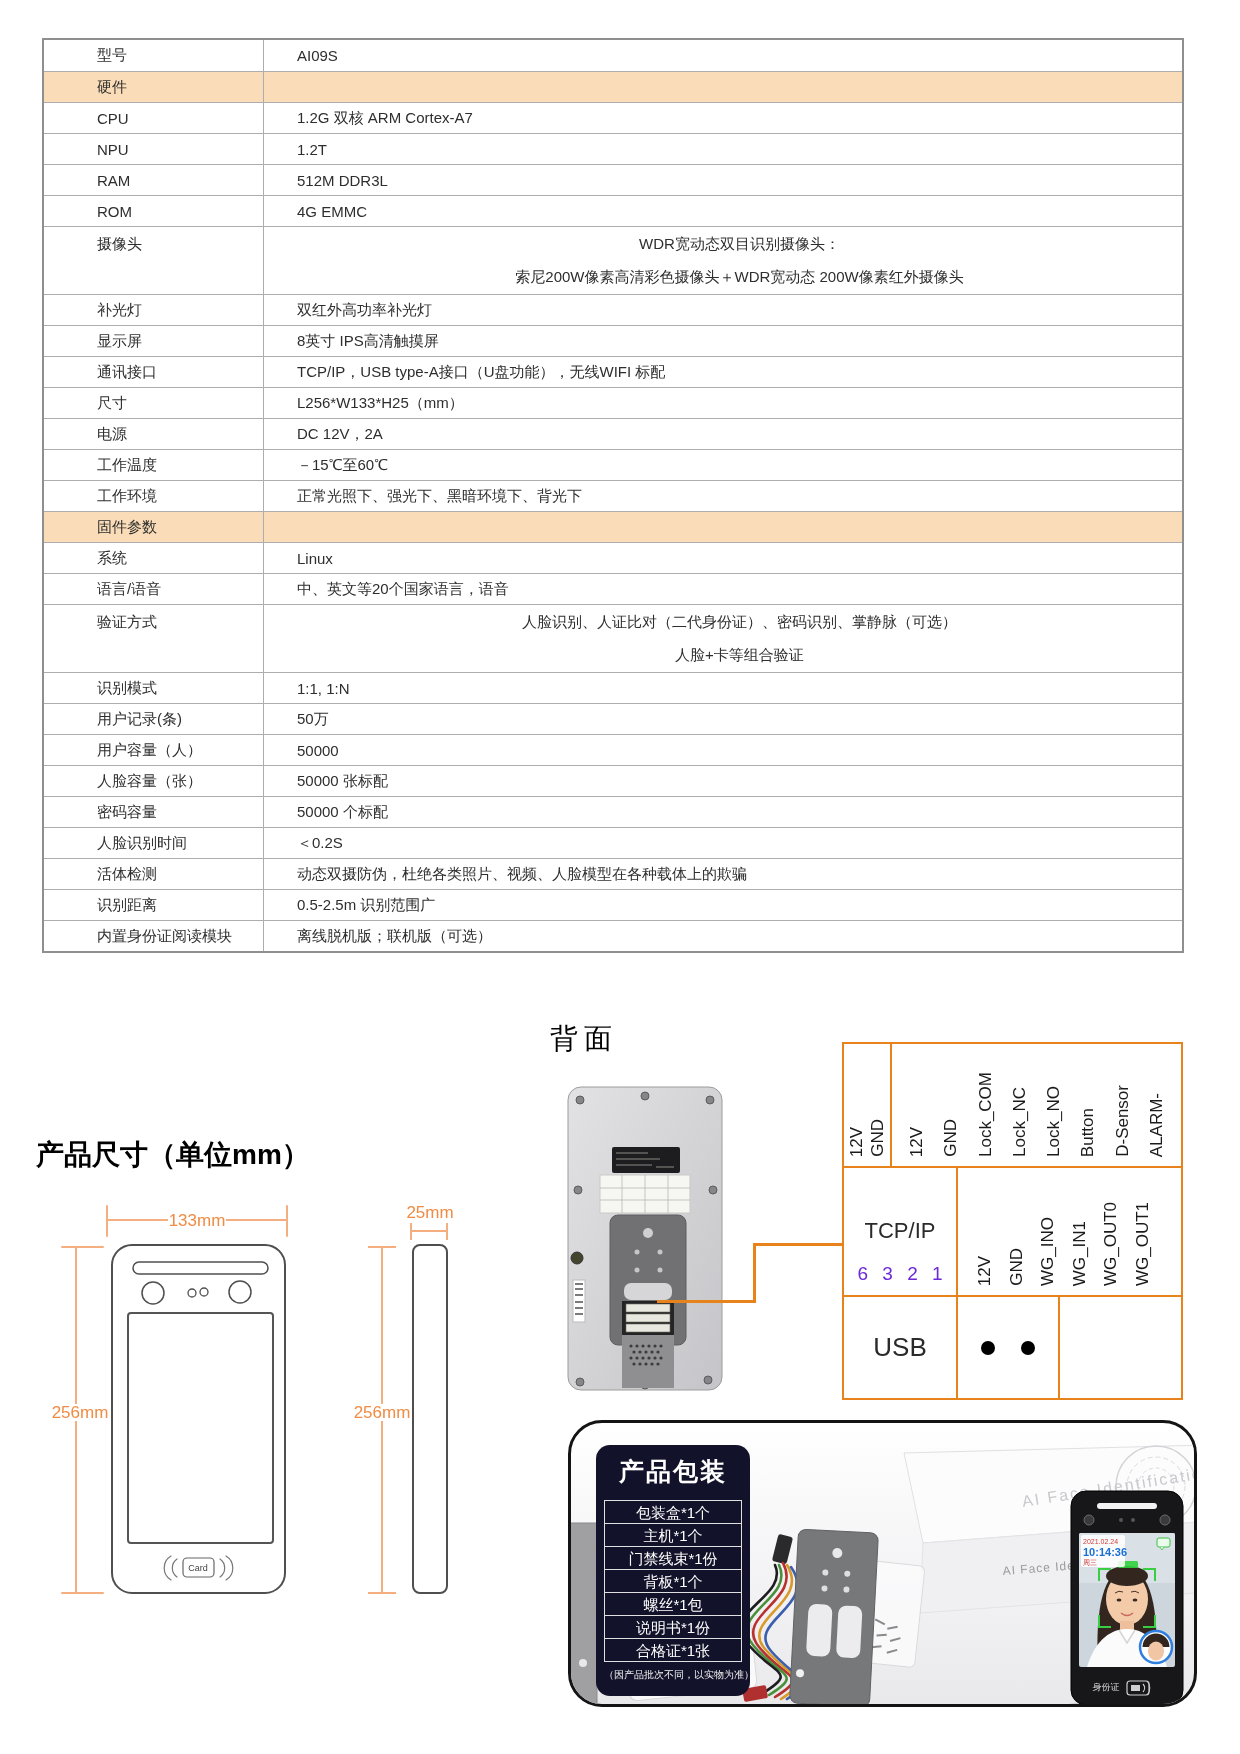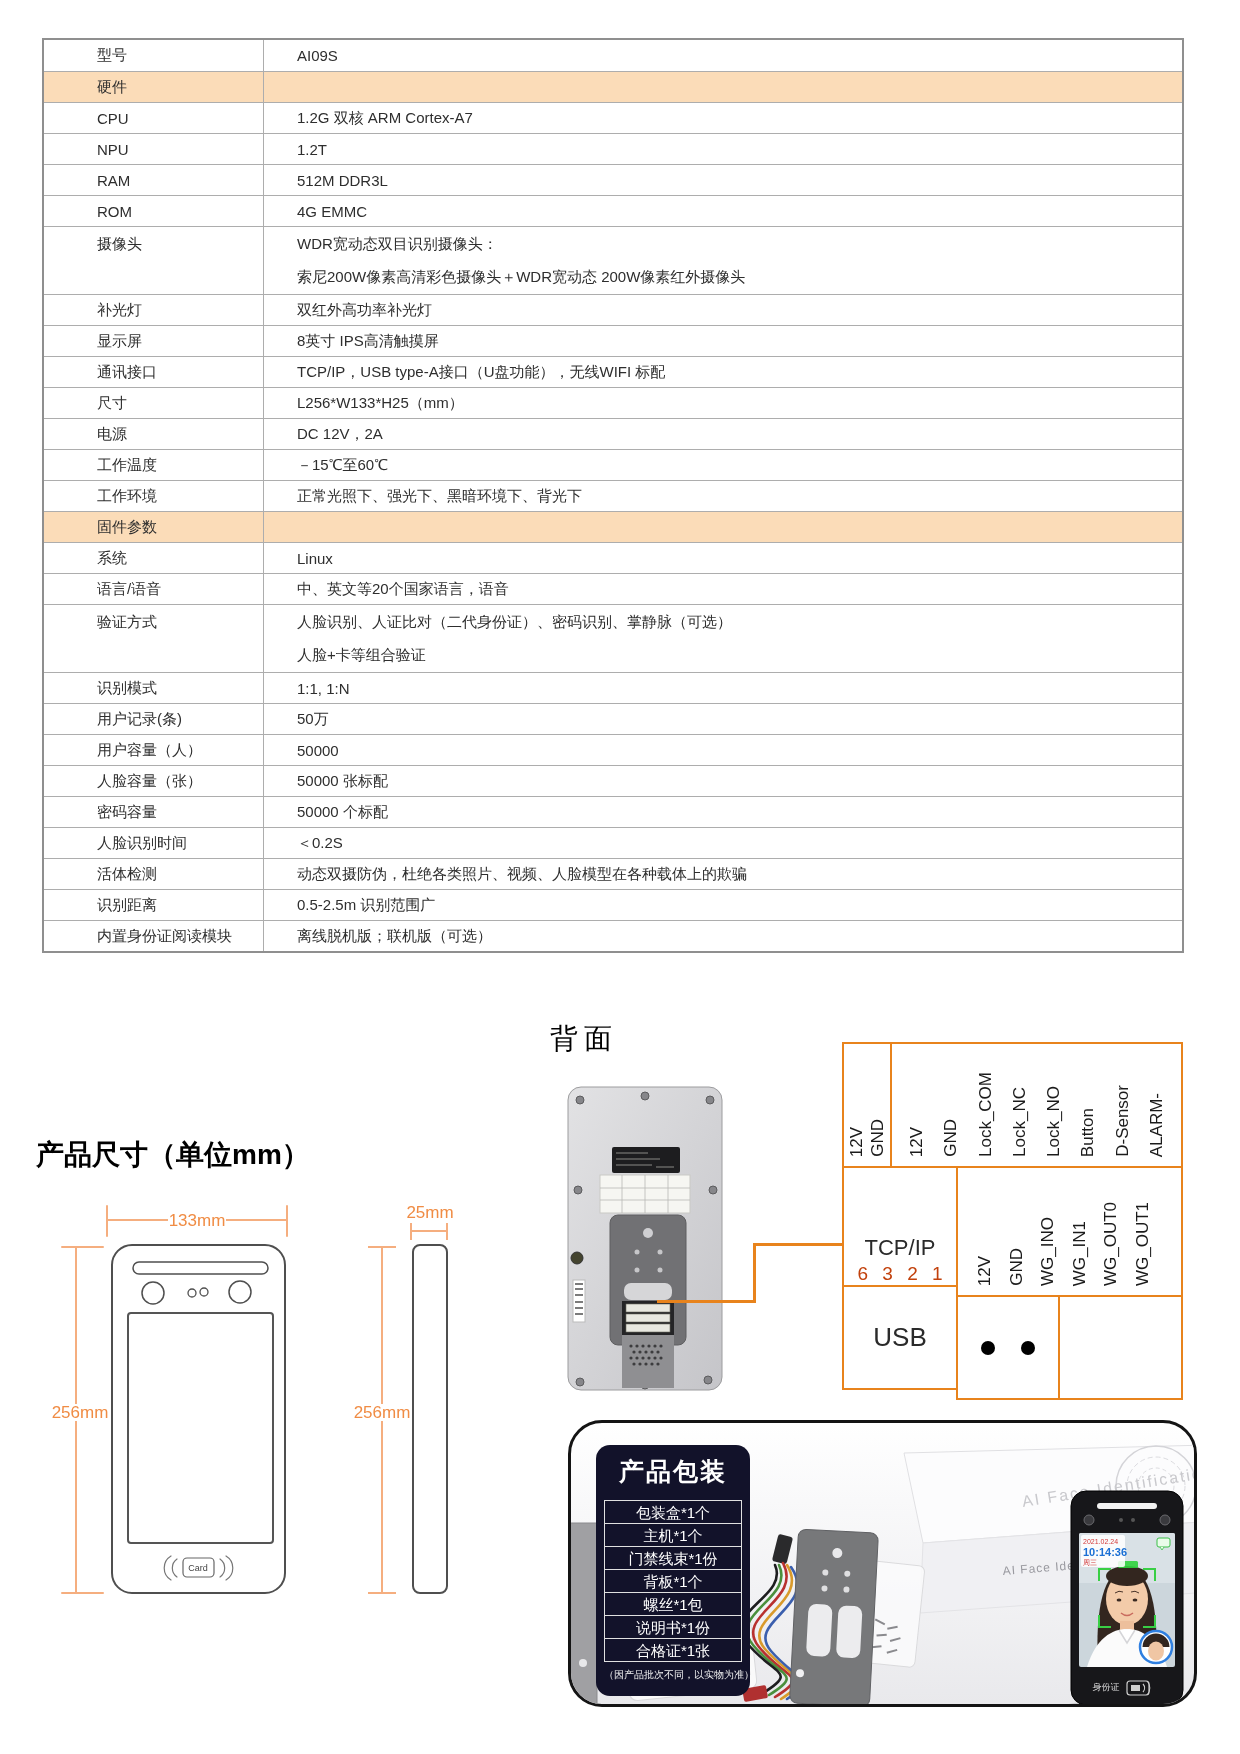--- a/index.html
+++ b/index.html
@@ -11,46 +11,46 @@
   
   #spec-table{position:absolute;left:42px;top:38px;width:1142px;border:2px solid #8f8f8f}
   .spec-row{display:flex;border-top:1px solid #adadad;background:#fff}
   .spec-row:first-child{border-top:none}
   .spec-row .lbl{flex:0 0 220px;border-right:1px solid #adadad;padding-left:53px;
                  display:flex;align-items:center;font-size:15px}
   .spec-row .val{flex:1;padding-left:33px;display:flex;align-items:center;font-size:15px}
   .spec-row.normal{height:31px}
   .spec-row.tall{height:68px}
   .spec-row.tall .lbl{align-items:flex-start;padding-top:8px}
-  .spec-row.tall .val{flex-direction:column;align-items:flex-start;padding-top:8px;gap:14px}
+  .spec-row.tall .val{flex-direction:column;align-items:center;padding-top:8px;gap:14px}
   .spec-row.section{background:var(--section-bg)}
 
   
   #dim-title{position:absolute;left:36px;top:1136px;font-size:28px;font-weight:bold;color:#000}
   #back-title{position:absolute;left:518px;top:1020px;width:132px;text-align:center;
               font-size:28px;font-weight:normal;color:#000;letter-spacing:6px}
 
   
   #wire{position:absolute;left:842px;top:1042px;width:341px;height:358px}
   .wcell{position:absolute;border:2px solid var(--accent);background:#fff}
   #wA1{left:0;top:0;width:50px;height:126px;display:flex;justify-content:space-evenly;
        align-items:flex-end;padding-bottom:9px}
   #wB1{left:48px;top:0;width:293px;height:126px;display:flex;justify-content:space-between;
        align-items:flex-end;padding:0 16px 9px 16px}
   #wA2{left:0;top:124px;width:116px;height:131px;display:flex;flex-direction:column;
        justify-content:flex-end;align-items:center;padding-bottom:10px}
   #wB2{left:114px;top:124px;width:227px;height:131px;display:flex;justify-content:space-between;
        align-items:flex-end;padding:0 30px 9px 18px}
-  #wA3{left:0;top:243px;width:116px;height:105px;display:flex;justify-content:center;align-items:center}
+  #wA3{left:0;top:253px;width:116px;height:105px;display:flex;justify-content:center;align-items:center}
   #wB3{left:114px;top:253px;width:104px;height:105px;display:flex;justify-content:center;
        align-items:center;gap:26px}
   #wC3{left:216px;top:253px;width:125px;height:105px}
   .vlab{writing-mode:vertical-rl;transform:rotate(180deg);font-size:17px;color:#1b1b1b;line-height:1}
   .tcp1{font-size:22px;color:#2a2a2a}
-  .tcp2{font-size:19px;color:#c2410c;word-spacing:9px;margin-top:2px}
+  .tcp2{font-size:19px;color:#6d28d9;word-spacing:9px;margin-top:19px}
   #usb-label{font-size:26px;color:#2a2a2a}
   .dot{width:14px;height:14px;border-radius:50%;background:#000}
 
   
   .cline{position:absolute;background:var(--accent)}
   #cl1{left:657px;top:1300px;width:99px;height:3px}
   #cl2{left:753px;top:1243px;width:3px;height:60px}
   #cl3{left:753px;top:1243px;width:89px;height:3px}
 
   

